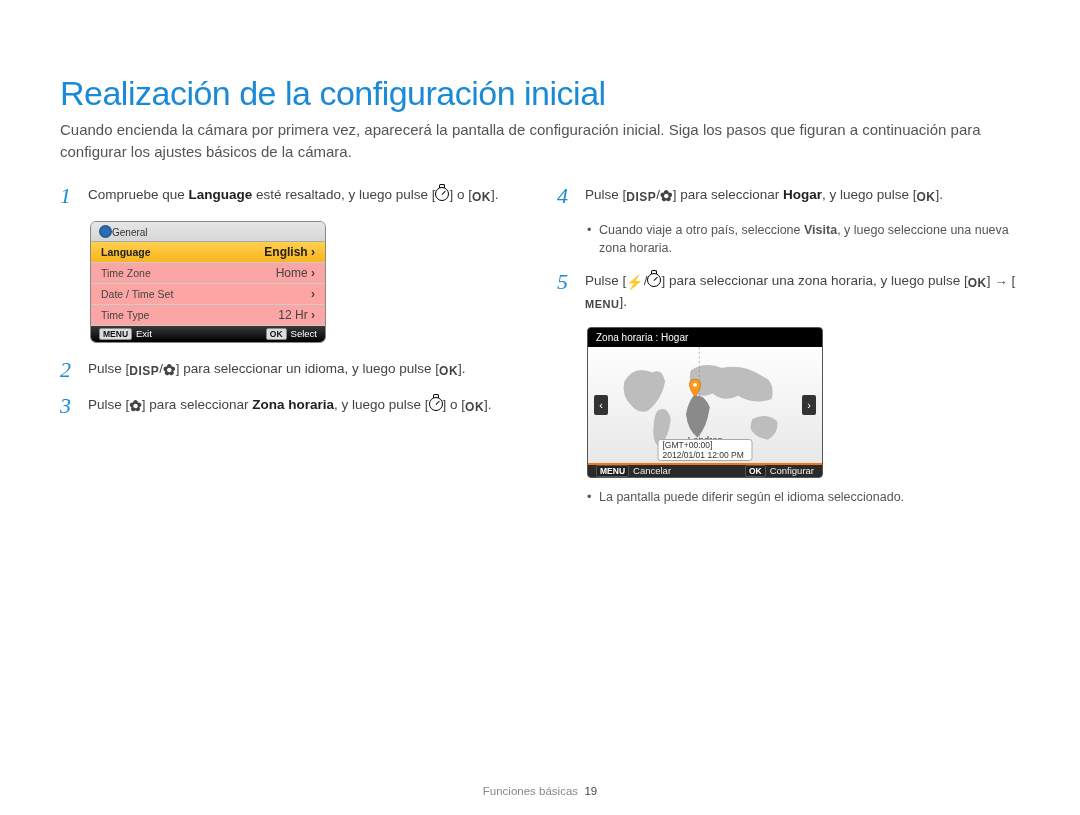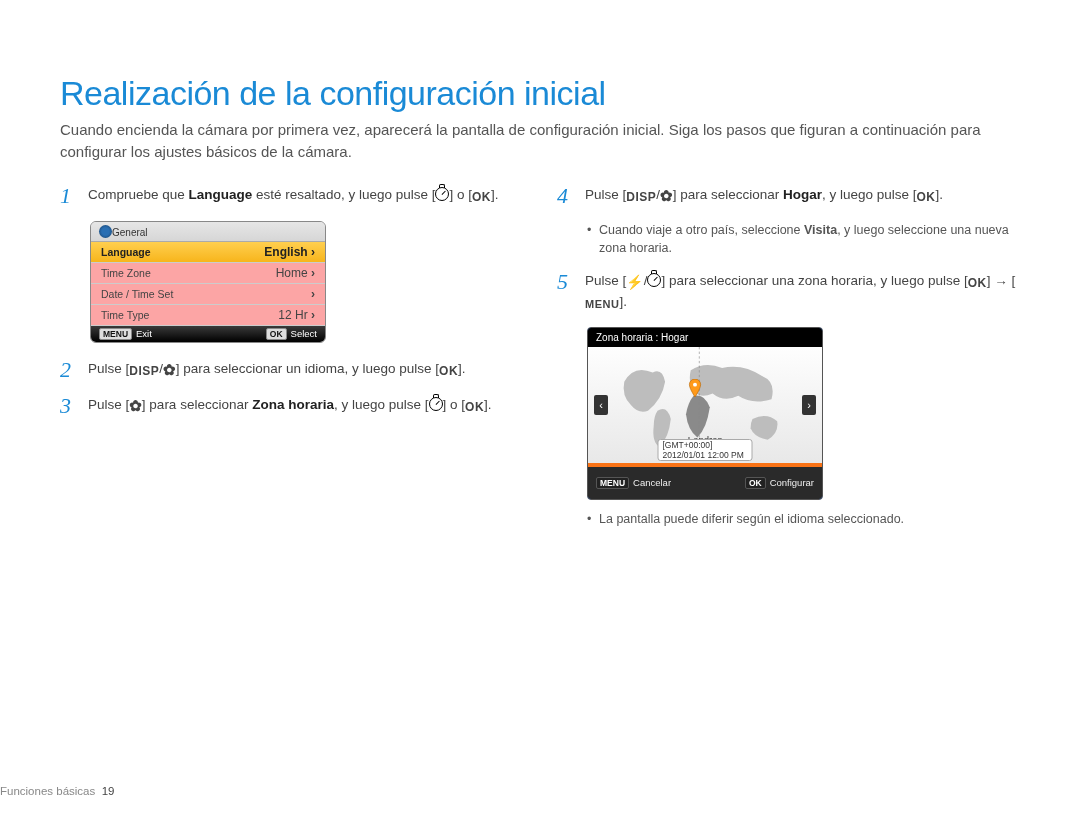--- a/index.html
+++ b/index.html
@@ -158,36 +158,36 @@
     position:absolute; bottom:18px; left:0; right:0;
     text-align:center; font-size:9.5px; color:#333;
   }
   .lcd-map .gmt {
     position:absolute; bottom:2px; left:50%; transform:translateX(-50%);
     font-size:8.5px; background:#fff; border:1px solid #aaa;
     border-radius:3px; padding:0 4px; color:#333;
   }
   .lcd-map .ftr {
     display:flex; justify-content:space-between; align-items:center;
-    padding:10px 8px;
+    padding:0 8px;
     background:#2a2a2a; color:#eee; font-size:9.5px;
-    border-top:4px solid #f97316;
+    border-top:2px solid #f97316;
   }
 
   ul.sub { list-style:none; margin:4px 0 14px 30px; }
   ul.sub li {
     position:relative; padding-left:12px;
     font-size:12.5px; color:#555; line-height:1.45;
   }
   ul.sub li::before {
     content:"•"; position:absolute; left:0; color:#555;
   }
   .footer {
     position:absolute; bottom:18px; left:0; right:0;
-    text-align:left; font-size:11.5px; color:#888;
+    text-align:center; font-size:11.5px; color:#888;
   }
   .footer .pg { color:#444; }
 </style>
 </head>
 <body>
 
 <h1 class="title">Realización de la configuración inicial</h1>
 <p class="intro">Cuando encienda la cámara por primera vez, aparecerá la pantalla de configuración inicial. Siga los pasos que figuran a continuación para configurar los ajustes básicos de la cámara.</p>
 
 <div class="columns">

